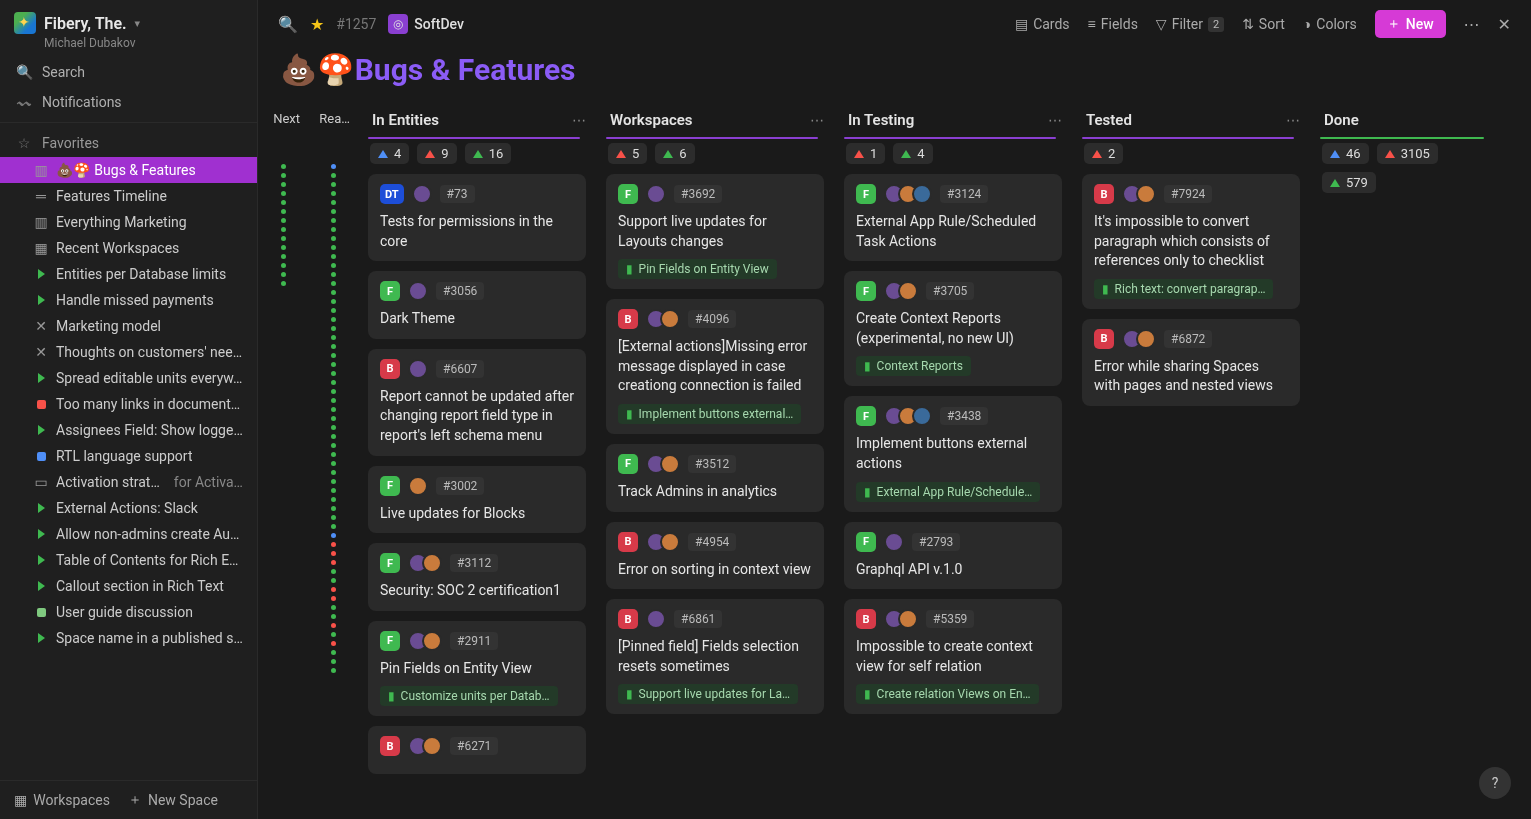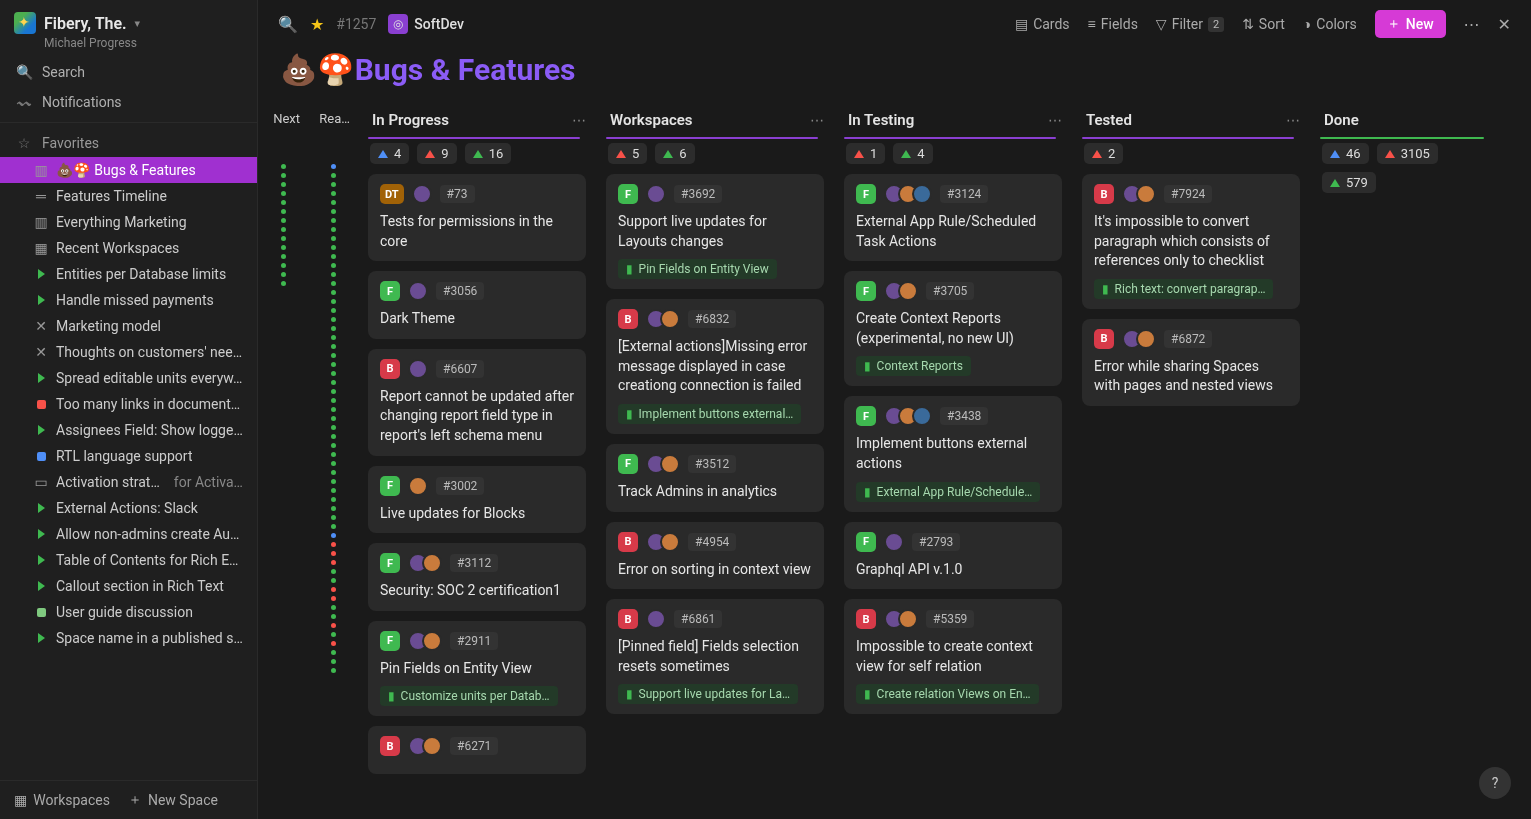--- a/index.html
+++ b/index.html
@@ -55,21 +55,21 @@
   .col-title { color:#e4e4e4; font-weight:600; font-size:15px;}
   .col-menu { color:#888; cursor:pointer;}
   .counters { display:flex; gap:8px; padding:6px 2px 10px; flex-wrap:wrap;}
   .counter { background:#2c2c2c; border-radius:5px; padding:3px 8px; display:flex; gap:6px; align-items:center; font-size:13px; color:#ddd;}
   .tri-sm { width:0;height:0;border-left:5px solid transparent;border-right:5px solid transparent;border-bottom:8px solid currentColor; display:inline-block;}
   .tri-sm.blue{color:#4f8ff7;} .tri-sm.red{color:#f85149;} .tri-sm.green{color:#3fb950;}
   .cards { overflow-y:auto; padding-right:4px; display:flex; flex-direction:column; gap:10px;}
   .card { background:#2a2a2a; border-radius:8px; padding:10px 12px; cursor:pointer;}
   .card-meta { display:flex; align-items:center; gap:8px; margin-bottom:8px;}
   .type-badge { width:20px; height:20px; border-radius:5px; display:flex; align-items:center; justify-content:center; font-size:11px; font-weight:700; color:#fff;}
-  .type-F{background:#3fb950;} .type-B{background:#d73a49;} .type-DT{background:#a16207; width:auto; padding:0 5px;}
+  .type-F{background:#3fb950;} .type-B{background:#d73a49;} .type-DT{background:#1d4ed8; width:auto; padding:0 5px;}
   .avatars { display:flex;}
   .av { width:20px; height:20px; border-radius:50%; background:#555; border:2px solid #2a2a2a; margin-left:-6px; display:flex;align-items:center;justify-content:center;font-size:9px;color:#ddd;}
   .av:first-child{margin-left:0;}
   .av.c1{background:#6a4c93;} .av.c2{background:#c97b3c;} .av.c3{background:#3a6a9a;}
   .card-id { background:#333; color:#bbb; padding:2px 7px; border-radius:4px; font-size:12px; margin-left:auto_off;}
   .card-title { color:#e6e6e6; font-size:14px; line-height:1.4;}
   .chip-row{margin-top:8px;}
   .chip { background:#233a28; color:#a6d8ae; font-size:12px; padding:3px 8px; border-radius:4px; display:inline-flex; gap:6px; align-items:center; max-width:100%; overflow:hidden; text-overflow:ellipsis; white-space:nowrap;}
   .chip-ic{color:#3fb950;}
   ::-webkit-scrollbar{width:6px;height:6px;} ::-webkit-scrollbar-thumb{background:#3a3a3a;border-radius:3px;}
@@ -79,21 +79,21 @@
 </head>
 <body>
 
 <div class="sidebar">
   <div class="ws-header">
     <div class="ws-title-row">
       <span class="ws-logo"></span>
       <span class="ws-title">Fibery, The.</span>
       <span class="ws-caret">▾</span>
     </div>
-    <div class="ws-sub">Michael Progress</div>
+    <div class="ws-sub">Michael Dubakov</div>
   </div>
   <div class="sb-row">
     <span class="sb-icon">🔍</span>
     <span>Search</span>
   </div>
   <div class="sb-row">
     <span class="sb-icon">〰</span>
     <span>Notifications</span>
   </div>
   <div style="height:1px;background:#2a2a2a;margin:4px 0;"></div>
@@ -353,21 +353,21 @@
           <span class="vdot" style="background: rgb(63, 185, 80);"></span>
           <span class="vdot" style="background: rgb(248, 81, 73);"></span>
           <span class="vdot" style="background: rgb(63, 185, 80);"></span>
           <span class="vdot" style="background: rgb(63, 185, 80);"></span>
           <span class="vdot" style="background: rgb(63, 185, 80);"></span>
         </div>
     </div>
 
     <div class="col full">
       <div class="col-head p-purple">
-          <span class="col-title">In Progress</span>
+          <span class="col-title">In Entities</span>
           <span class="col-menu">⋯</span>
         </div>
       <div class="counters" id="cnt-in_progress">
           <span class="counter">
             <span class="tri-sm blue"></span>
             <span>4</span>
           </span>
           <span class="counter">
             <span class="tri-sm red"></span>
             <span>9</span>
@@ -480,21 +480,21 @@
             <div class="card-title">Support live updates for Layouts changes</div>
             <div class="chip-row"><span class="chip"><span class="chip-ic">▮</span>Pin Fields on Entity View</span></div>
           </div>
           <div class="card">
             <div class="card-meta">
       <span class="type-badge type-B">B</span>
       <span class="avatars">
                 <span class="av c1"></span>
                 <span class="av c2"></span>
               </span>
-      <span class="card-id">#6832</span>
+      <span class="card-id">#4096</span>
     </div>
             <div class="card-title">[External actions]Missing error message displayed in case creationg connection is failed</div>
             <div class="chip-row"><span class="chip"><span class="chip-ic">▮</span>Implement buttons external…</span></div>
           </div>
           <div class="card">
             <div class="card-meta">
       <span class="type-badge type-F">F</span>
       <span class="avatars">
                 <span class="av c1"></span>
                 <span class="av c2"></span>

